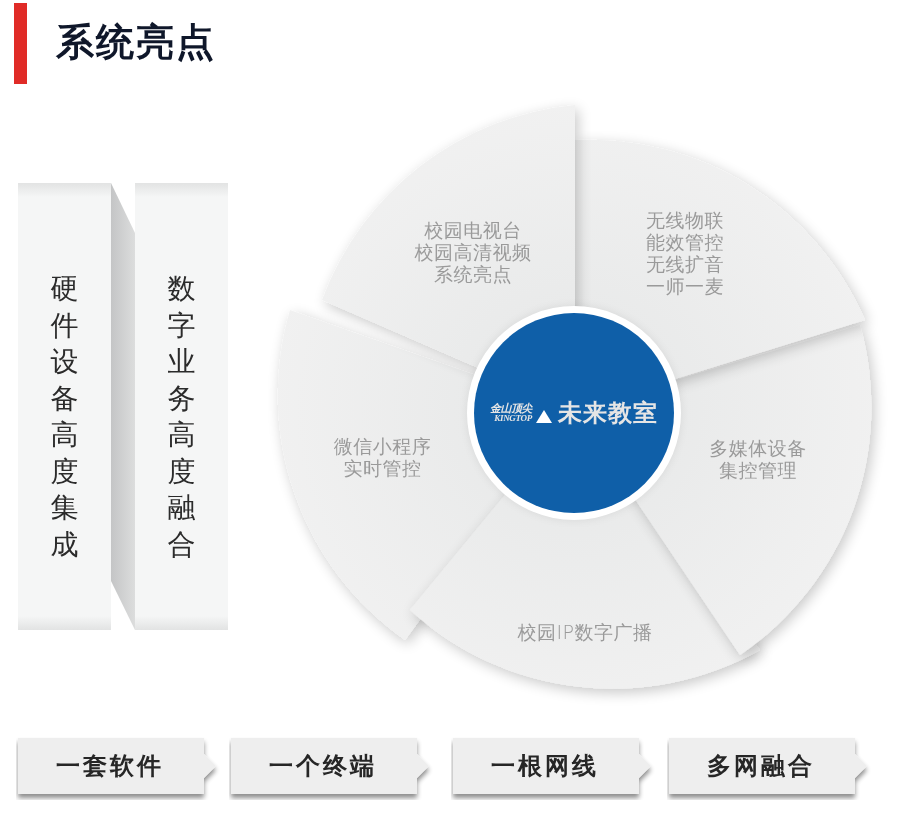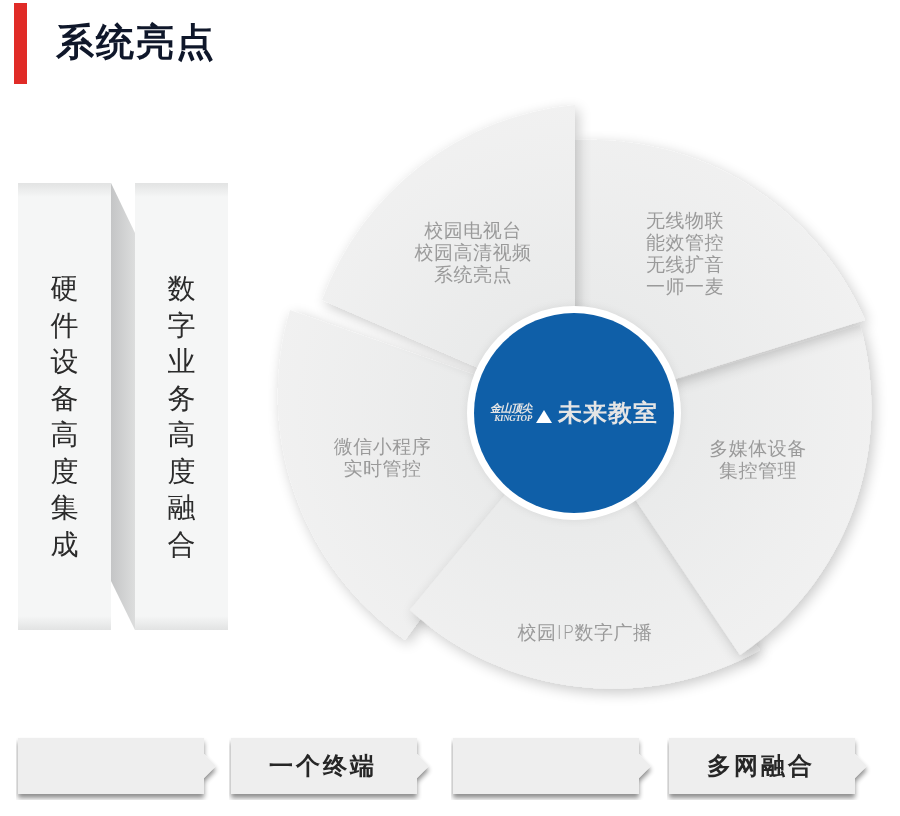--- a/index.html
+++ b/index.html
@@ -188,30 +188,32 @@
             <feFuncA type="linear" slope="0.45"></feFuncA>
           </feComponentTransfer>
           <feMerge>
             <feMergeNode></feMergeNode>
             <feMergeNode in="SourceGraphic"></feMergeNode>
           </feMerge>
         </filter>
       </defs>
     <path d="M2,2 L188,2 L188,18 L200,30 L188,42 L188,58 L2,58 Z" fill="#eeeeee" filter="url(#tsh)"></path>
   </svg>
+  <div class="tag-label" style="width:188px;">一套软件</div>
 </div>
 <div class="tag" style="left:229px; width:206px;">
   <svg width="206" height="64">
     <path d="M2,2 L188,2 L188,18 L200,30 L188,42 L188,58 L2,58 Z" fill="#eeeeee" filter="url(#tsh)"></path>
   </svg>
   <div class="tag-label" style="width:188px;">一个终端</div>
 </div>
 <div class="tag" style="left:451px; width:206px;">
   <svg width="206" height="64">
     <path d="M2,2 L188,2 L188,18 L200,30 L188,42 L188,58 L2,58 Z" fill="#eeeeee" filter="url(#tsh)"></path>
   </svg>
+  <div class="tag-label" style="width:188px;">一根网线</div>
 </div>
 <div class="tag" style="left:667px; width:206px;">
   <svg width="206" height="64">
     <path d="M2,2 L188,2 L188,18 L200,30 L188,42 L188,58 L2,58 Z" fill="#eeeeee" filter="url(#tsh)"></path>
   </svg>
   <div class="tag-label" style="width:188px;">多网融合</div>
 </div>
 
 </body></html>

